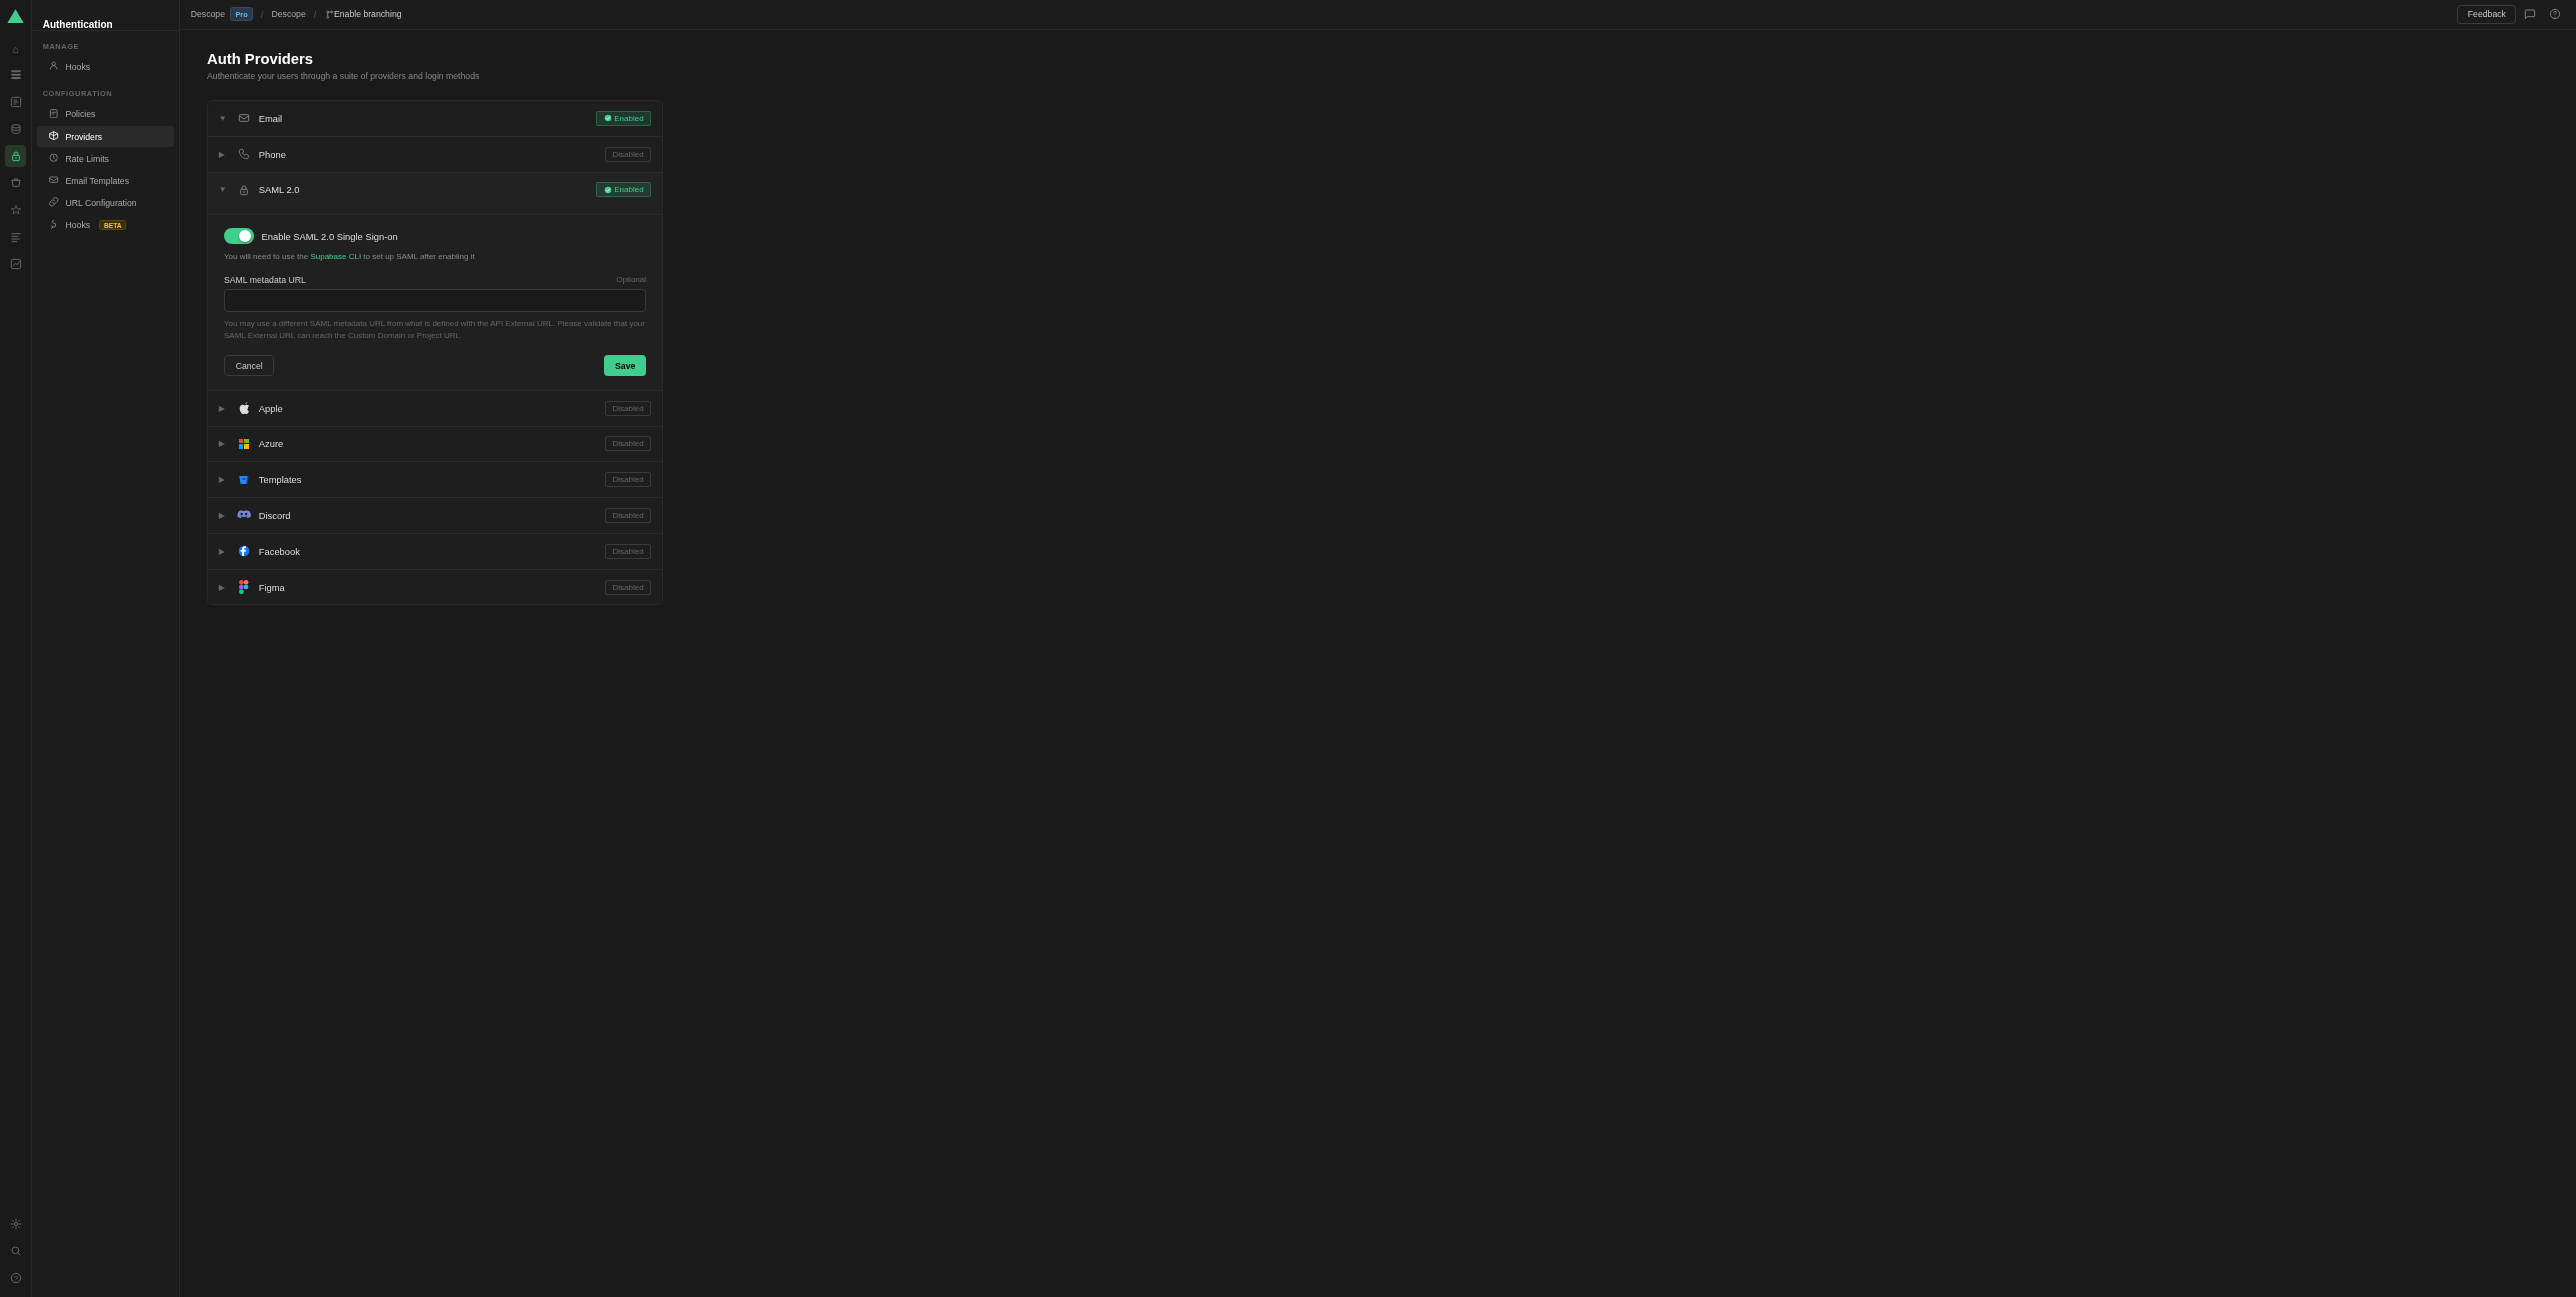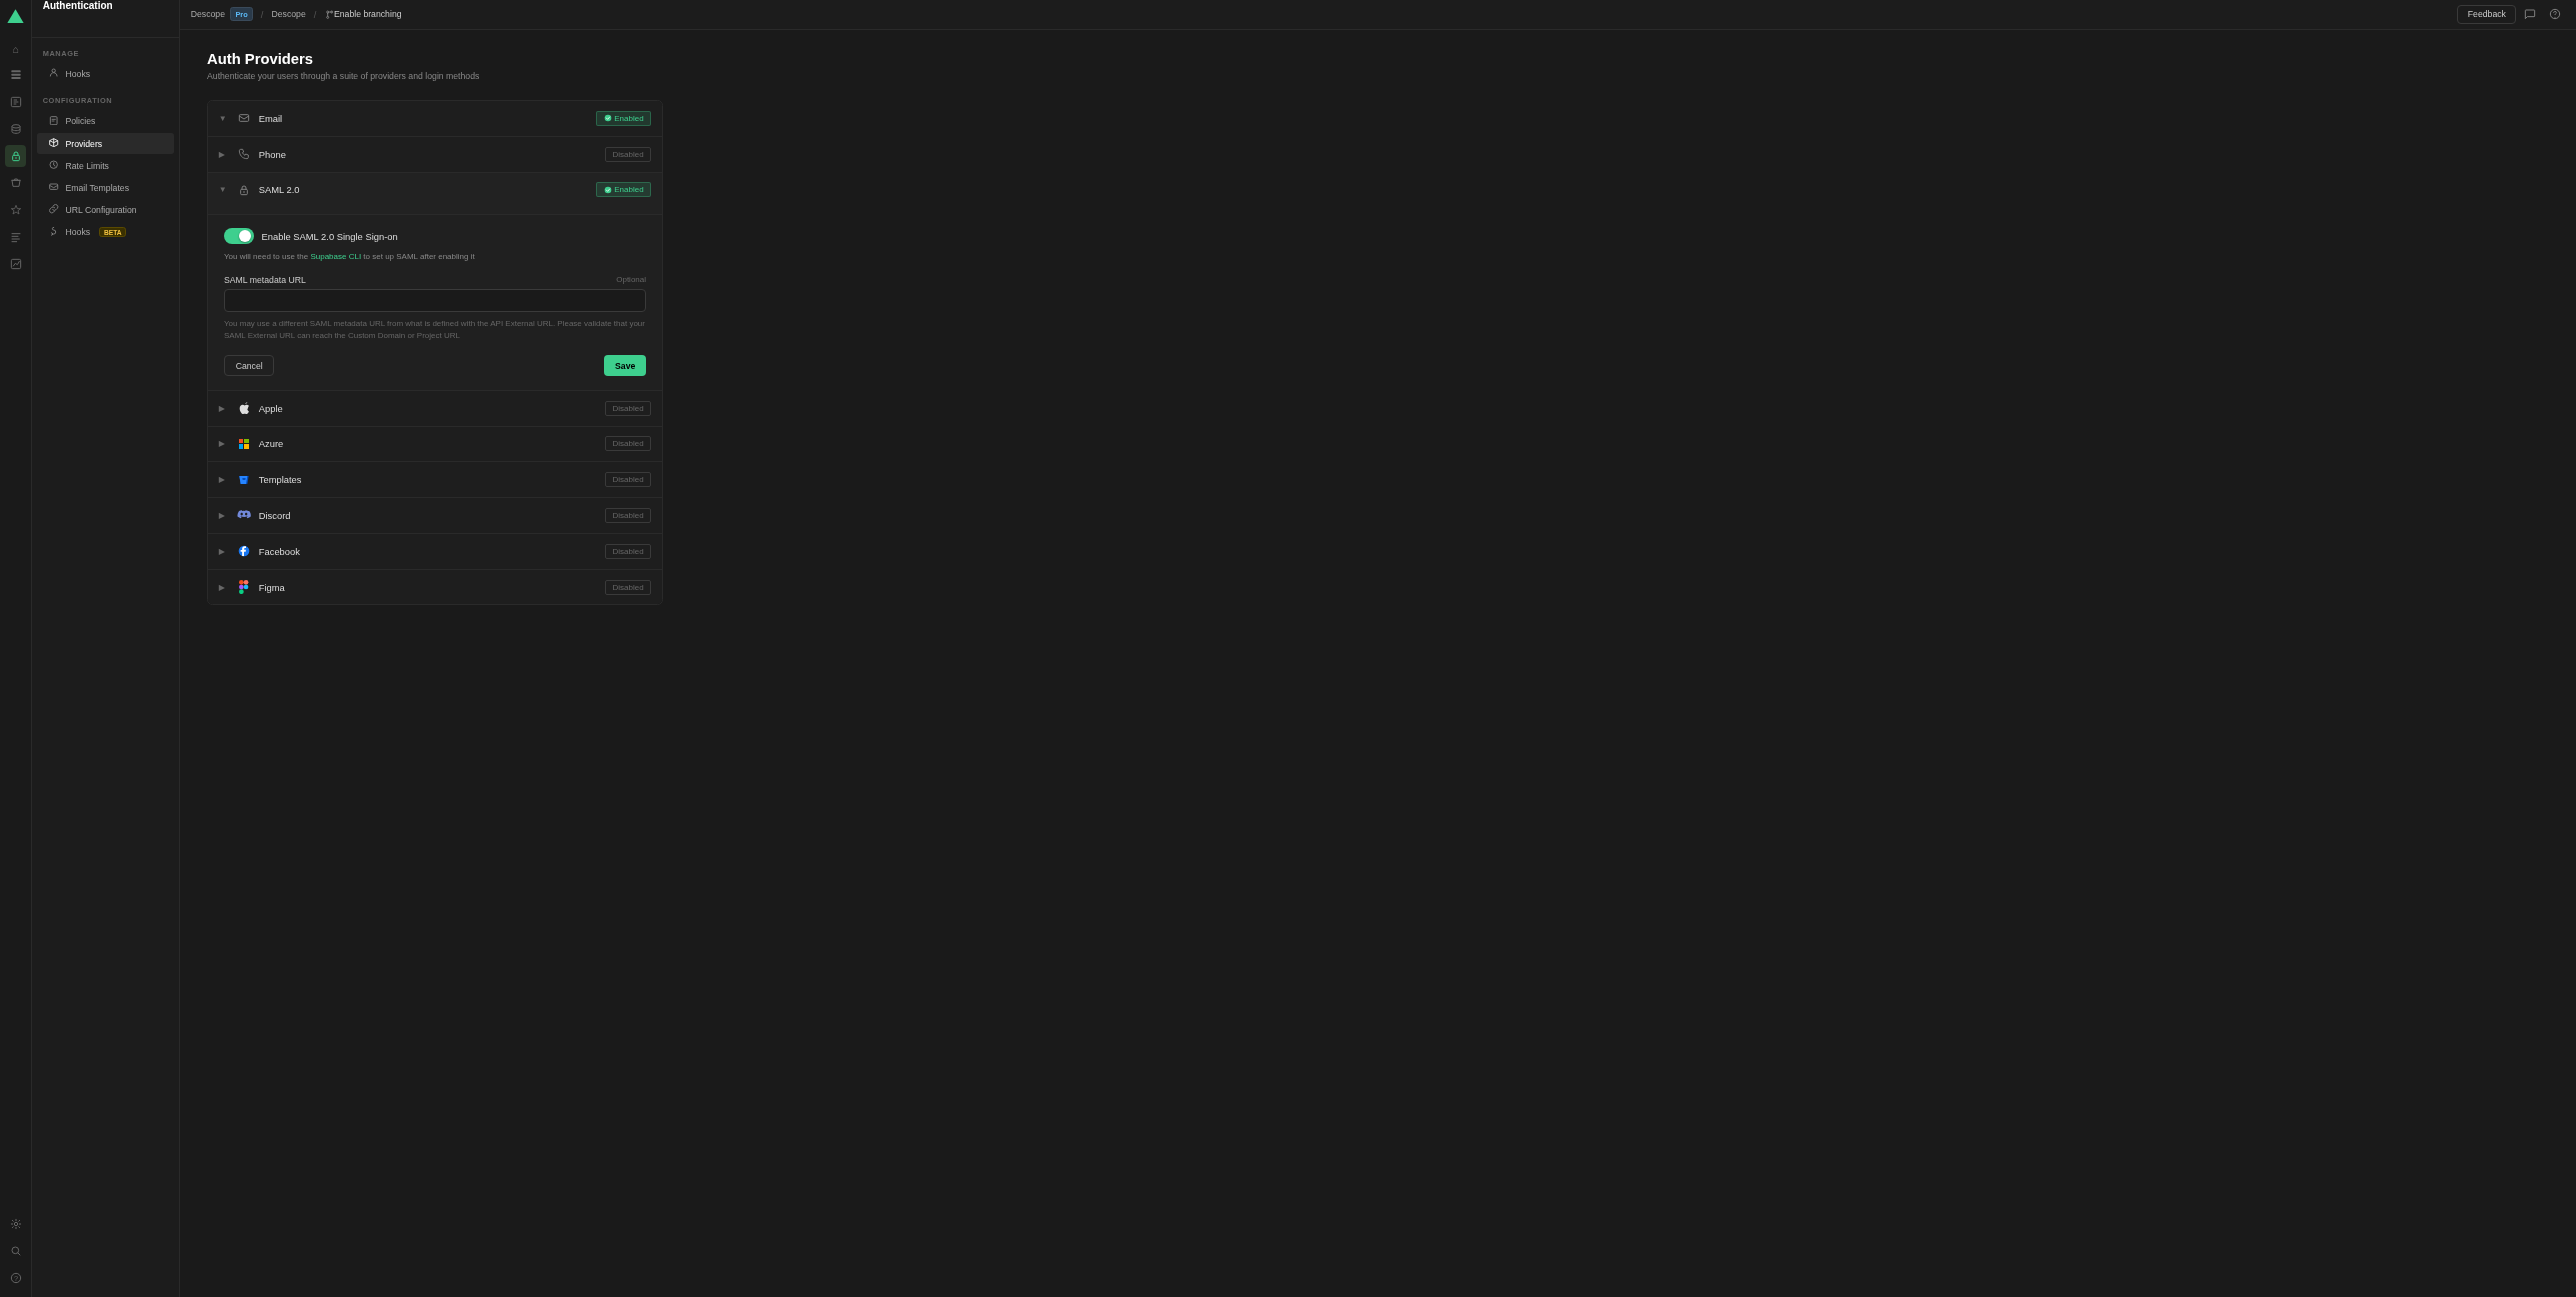--- a/index.html
+++ b/index.html
@@ -449,21 +449,21 @@
   </div>
   <div class="rail-icon">
     <svg width="12" height="12" viewBox="0 0 18 18" fill="none" style="font-size:16px">
         <circle cx="9" cy="9" r="7" stroke="#666" stroke-width="1.5"></circle>
         <text x="9" y="14" text-anchor="middle" fill="#666" font-size="11">?</text>
       </svg>
   </div>
 </div>
 
 <div class="sidebar">
-  <div style="height: 38px; border-bottom: 0.7px solid #2a2a2a; display:flex; align-items:flex-start; padding: 0 10.7px;">
+  <div style="height: 31px; border-bottom: 0.7px solid #2a2a2a; display:flex; align-items:flex-end; padding: 0 10.7px;">
     <span style="font-size:10px; font-weight:700; color:#fff;">Authentication</span>
   </div>
 
   <div class="sidebar-section-label">MANAGE</div>
 
   <div class="sidebar-item">
     <span class="item-icon">
       <svg width="9.4" height="9.4" viewBox="0 0 14 14" fill="none">
           <circle cx="7" cy="4" r="2.5" stroke="#888" stroke-width="1.3"></circle>
           <path d="M2 12c0-2.76 2.24-5 5-5s5 2.24 5 5" stroke="#888" stroke-width="1.3" stroke-linecap="round"></path>

